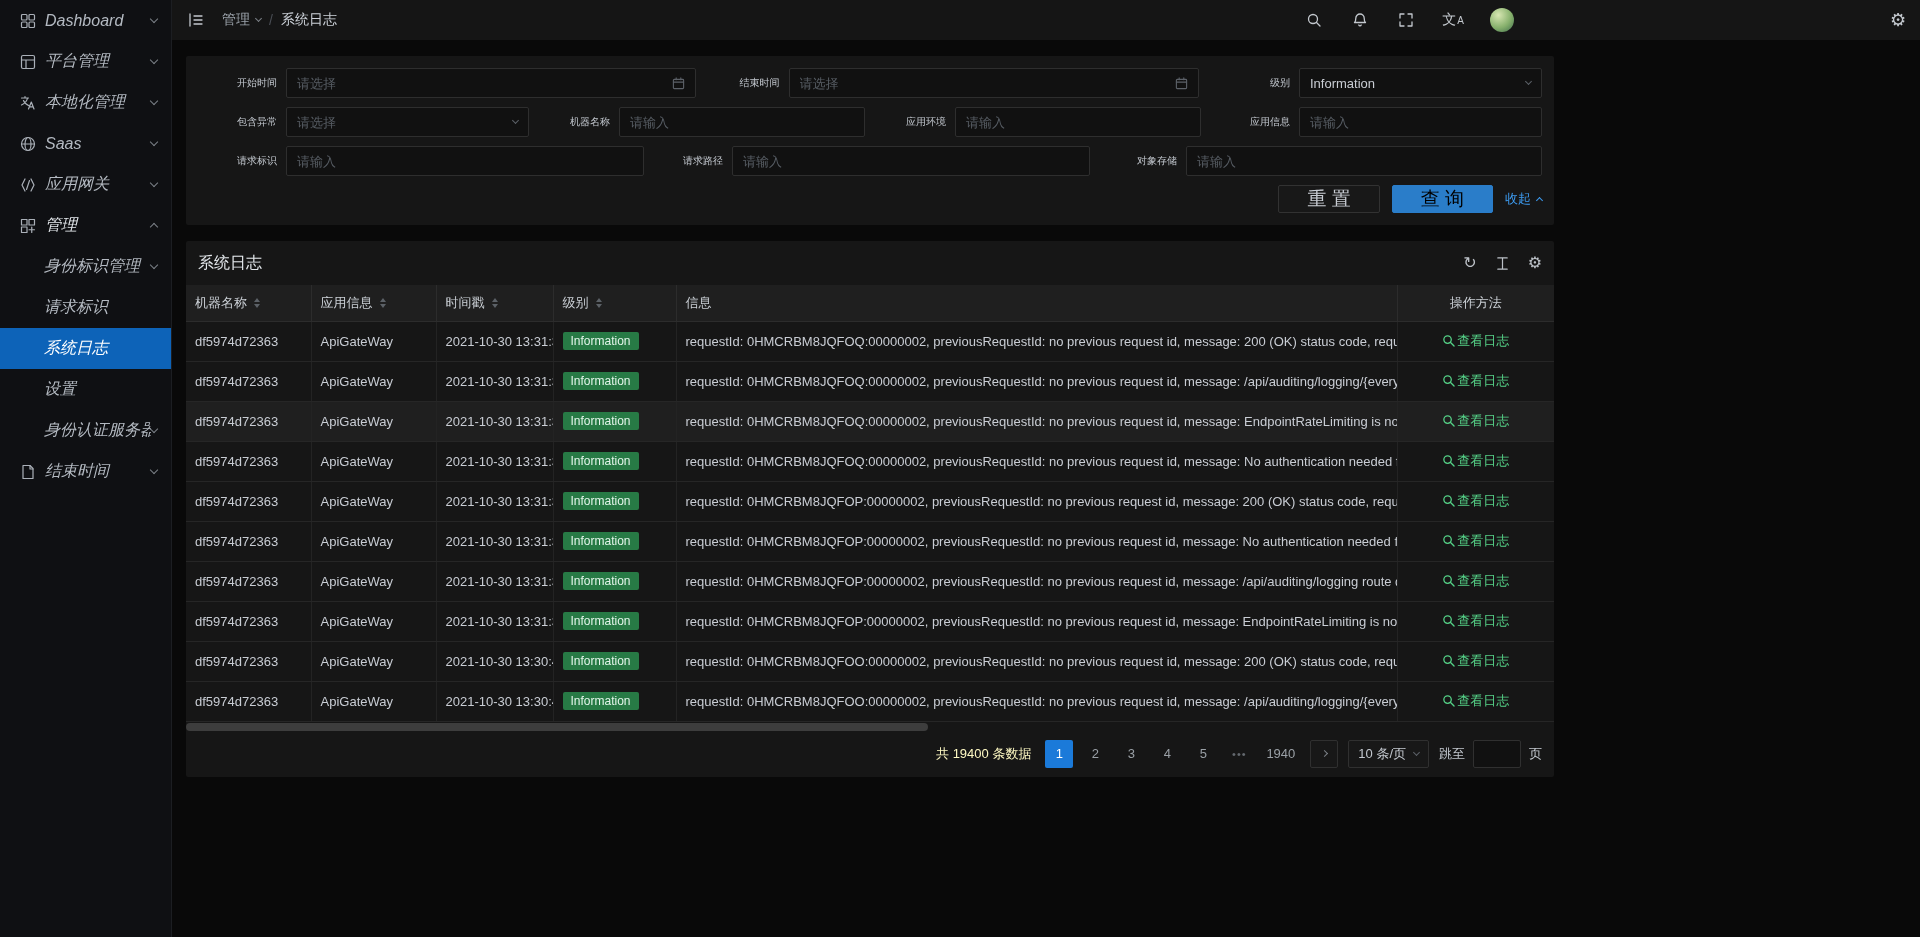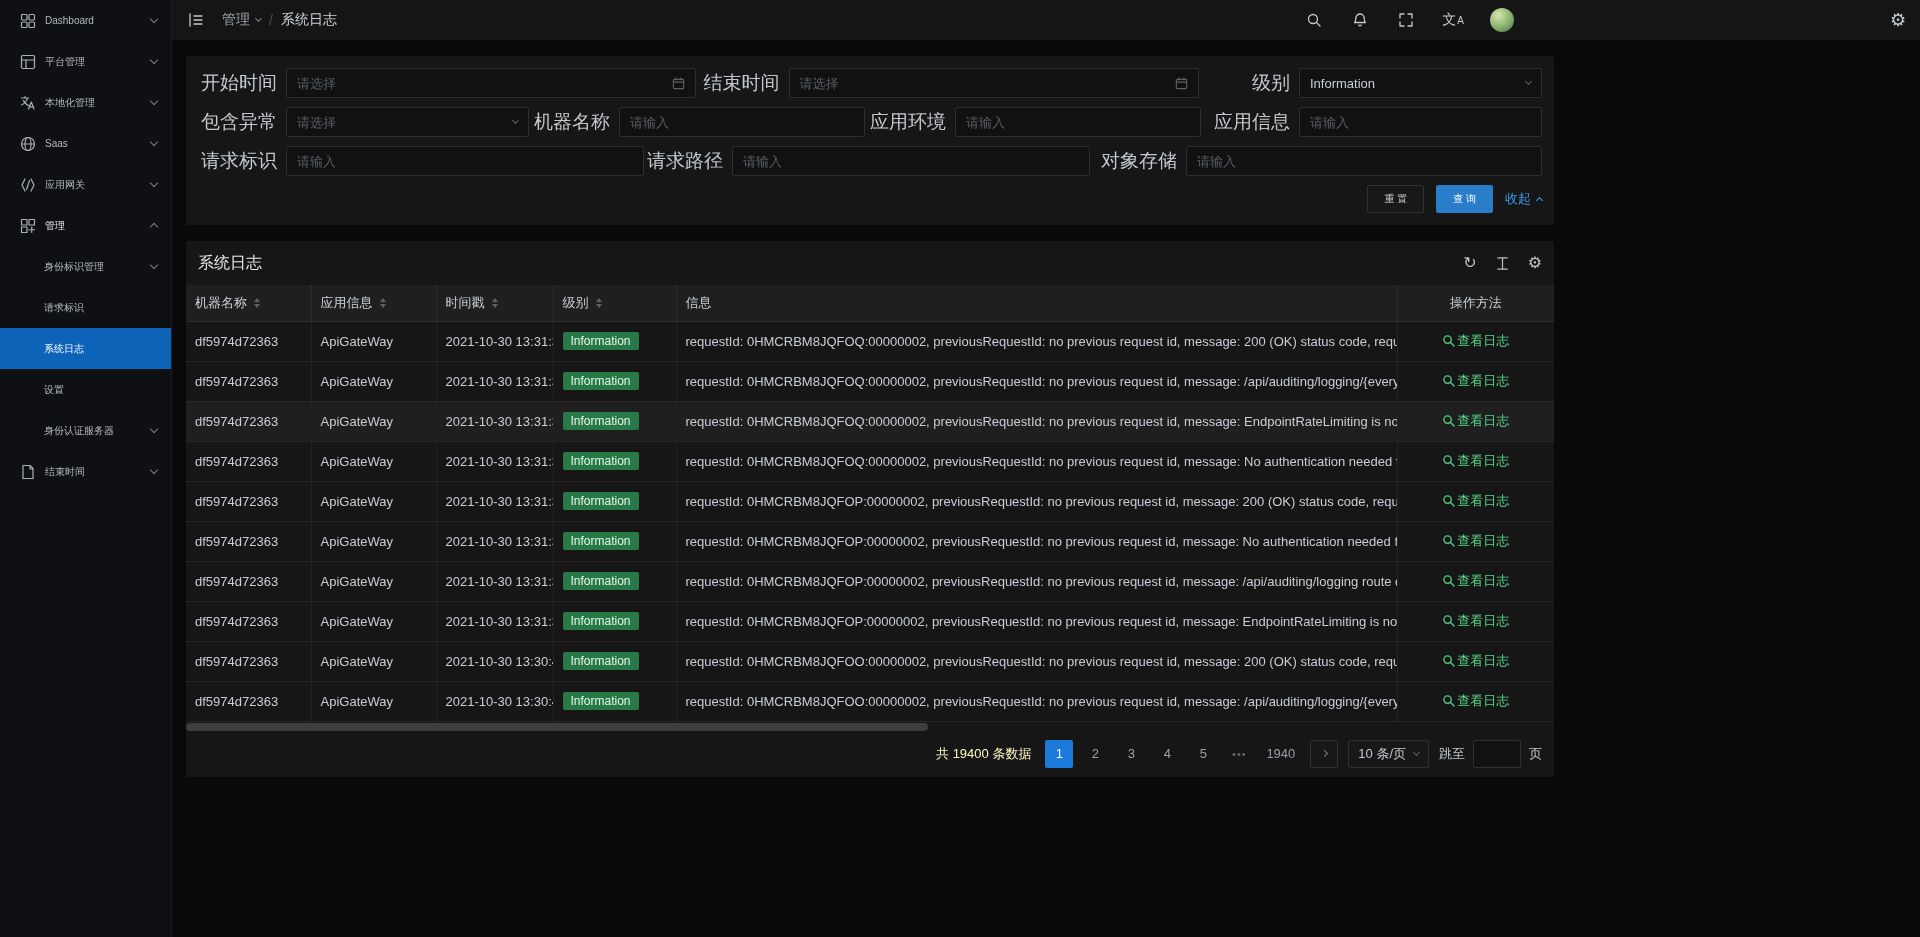--- a/index.html
+++ b/index.html
@@ -7,21 +7,21 @@
     font-family:"Liberation Sans", sans-serif; color:#c9cdd4; }
   .app { display:flex; width:1920px; height:937px; }
 
   
   .sidebar { width:172px; flex-shrink:0; background:#0f1013; border-right:1px solid #1c1e22; }
   .logo { height:46px; display:flex; align-items:center; gap:8px; padding-left:13px; cursor:pointer; }
   .logo-mark { width:27px; height:27px; display:inline-flex; }
   .logo-mark svg { width:100%; height:100%; }
   .logo-title { color:#ffffff; font-size:16px; font-weight:bold; white-space:nowrap; }
   .menu-item { height:41px; display:flex; align-items:center; padding:0 14px 0 20px;
-    color:#b4bac2; font-size:10px; cursor:pointer; white-space:nowrap; }
+    color:#b4bac2; font-size:16px; cursor:pointer; white-space:nowrap;font-style:italic; }
   .menu-item .mi-icon { width:16px; height:16px; margin-right:9px; display:inline-flex; flex-shrink:0; color:#aab0b8; }
   .menu-item .mi-icon svg { width:100%; height:100%; fill:none; stroke:currentColor; stroke-width:1.2;
     stroke-linecap:round; stroke-linejoin:round; }
   .menu-item .mi-label { flex:1; overflow:hidden; }
   .menu-item.sub { padding-left:44px; }
   .menu-item.expanded .mi-label { color:#e4e8ec; }
   .menu-item.active { background:var(--menu_active,#0d63b8); color:#ffffff; }
   .menu-item.active .mi-label { color:#ffffff; }
 
   .chev { display:inline-block; width:6px; height:6px;
@@ -50,37 +50,37 @@
     background:radial-gradient(circle at 35% 30%, #d7e6b2, #86b06c 55%, #4d7a52 90%); }
   .gear-far { position:absolute; top:10px; right:12px; font-size:18px; }
 
   
   .content { padding:16px 0 0 14px; }
   .card { width:1368px; background:#161616; border-radius:2px; }
   .filter-card { padding:12px; }
   .frow { display:flex; align-items:center; justify-content:space-between; margin-bottom:9px; }
   .frow.buttons { justify-content:flex-end; gap:12px; margin-bottom:0; margin-top:3px; }
   .ffield { display:flex; align-items:center; }
-  .flabel { font-size:19px; color:#c3c8cf; text-align:right; padding-right:9px; flex-shrink:0; }
+  .flabel { font-size:10px; color:#c3c8cf; text-align:right; padding-right:9px; flex-shrink:0; }
   .lw88 { width:88px; } .lw96 { width:96px; }
   .fctrl { height:30px; background:#111111; border:1px solid #2e2e2e; border-radius:2px;
     display:flex; align-items:center; padding:0 10px; }
   .w410{width:410px;} .w358{width:358px;} .w356{width:356px;} .w246{width:246px;} .w243{width:243px;}
   input.raw { flex:1; min-width:0; background:transparent; border:none; outline:none;
     color:#c9cdd4; font-size:13px; font-family:"Liberation Sans",sans-serif; }
   input.raw::placeholder { color:#575d64; }
   .suffix-icon { display:inline-flex; color:#5c6168; margin-left:6px; flex-shrink:0; }
   .suffix-icon svg { width:13px; height:13px; fill:none; stroke:currentColor; stroke-width:1.2;
     stroke-linecap:round; stroke-linejoin:round; }
   .fctrl .chev { border-color:#5c6168; margin-left:6px; }
 
-  .btn { height:28px; padding:0 16px; font-size:10px; border-radius:2px; cursor:pointer;
+  .btn { height:28px; padding:0 28px; font-size:19px; border-radius:2px; cursor:pointer;
     display:inline-flex; align-items:center; font-family:"Liberation Sans",sans-serif; }
   .btn-default { background:#181818; border:1px solid #323232; color:#c9cdd4; }
-  .btn-primary { background:var(--primary,#2a7dc9); border:1px solid var(--primary,#2a7dc9); color:#ffffff; }
+  .btn-primary { background:var(--primary,#2a7dc9); border:1px solid var(--primary,#2a7dc9); color:#000000; }
   .link-collapse { color:var(--link,#3d9bf0); font-size:13px; display:inline-flex; align-items:center;
     gap:6px; cursor:pointer; }
 
   
   .table-card { margin-top:16px; padding-bottom:2px; }
   .tcard-head { height:44px; display:flex; align-items:center; padding:0 12px; }
   .tcard-title { font-size:16px; color:#e3e7eb; }
   .tcard-icons { margin-left:auto; display:flex; align-items:center; gap:18px; color:#bcc1c7; }
   .ticon { cursor:pointer; font-size:16px; line-height:1; display:inline-flex; }
   .ticon svg { width:15px; height:15px; fill:none; stroke:currentColor; stroke-width:1.3; stroke-linecap:round; }

